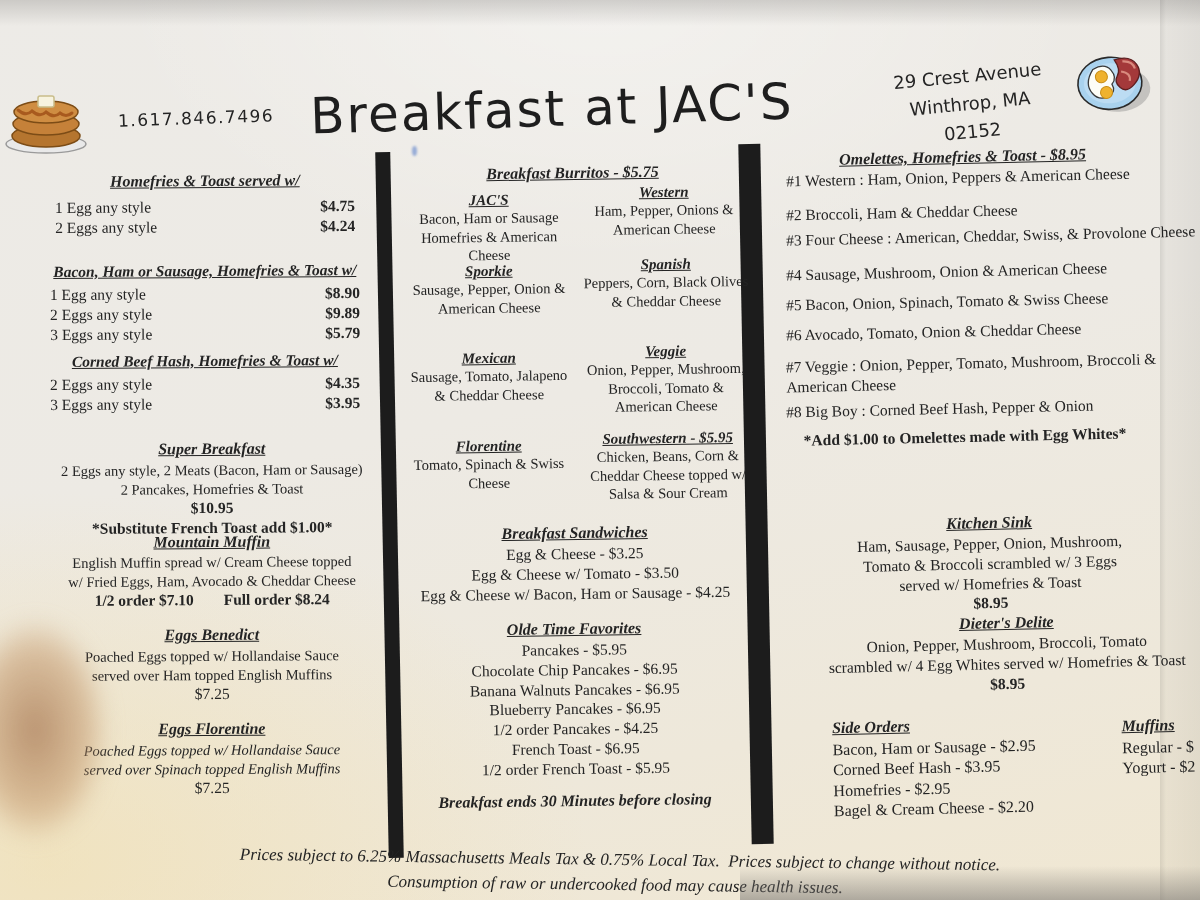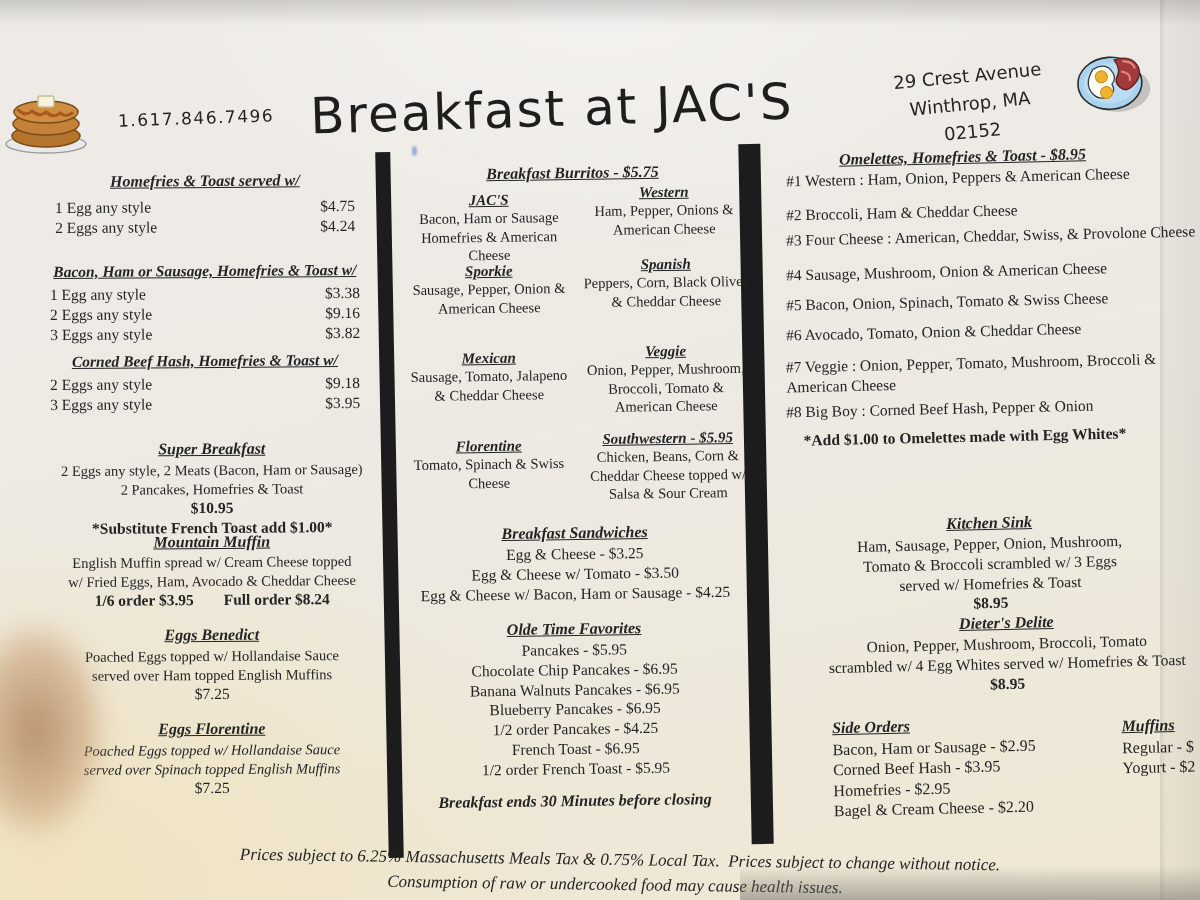--- a/index.html
+++ b/index.html
@@ -27,21 +27,21 @@
     background:rgba(80,120,200,.55);filter:blur(1px);}
 
   .abs{position:absolute;}
   .b{font-weight:bold}.i{font-style:italic}
   .ctr{text-align:center}
   .pre{white-space:pre-wrap}
   .sec-h{font-weight:bold;font-style:italic;text-decoration:underline;font-size:16px;}
   .line{font-size:15.5px;line-height:1.28;}
   .small{font-size:14.5px;line-height:1.28;}
   .price-row{display:flex;justify-content:space-between;font-size:15.5px;line-height:1.3;}
-  .price-row .pr{font-weight:normal;}
+  .price-row .pr{font-weight:bold;}
   .bar{position:absolute;background:#1c1c1c;transform:rotate(-1.1deg);}
   .title{
     font-family:"DejaVu Sans", sans-serif;font-size:50px;letter-spacing:2px;
     transform:rotate(-1.8deg);white-space:nowrap;color:#1e1e1e;
   }
   .hand{font-family:"DejaVu Sans", sans-serif;}
 </style>
 </head>
 <body>
 
@@ -89,58 +89,58 @@
   <div class="price-row">
     <span>2 Eggs any style</span>
     <span class="pr">$4.24</span>
   </div>
 </div>
 
 <div class="abs" style="left:50px;top:262px;width:310px;transform:rotate(-0.4deg);">
   <div class="sec-h ctr" style="font-size:15.5px">Bacon, Ham or Sausage, Homefries &amp; Toast w/</div>
   <div class="price-row" style="margin-top:4px;">
     <span>1 Egg any style</span>
-    <span class="pr">$3.38</span>
+    <span class="pr">$8.90</span>
   </div>
   <div class="price-row">
     <span>2 Eggs any style</span>
-    <span class="pr">$9.16</span>
+    <span class="pr">$9.89</span>
   </div>
   <div class="price-row">
     <span>3 Eggs any style</span>
-    <span class="pr">$3.82</span>
+    <span class="pr">$5.79</span>
   </div>
 </div>
 
 <div class="abs" style="left:50px;top:352px;width:310px;transform:rotate(-0.4deg);">
   <div class="sec-h ctr" style="font-size:15.5px">Corned Beef Hash, Homefries &amp; Toast w/</div>
   <div class="price-row" style="margin-top:4px;">
     <span>2 Eggs any style</span>
-    <span class="pr">$9.18</span>
+    <span class="pr">$4.35</span>
   </div>
   <div class="price-row">
     <span>3 Eggs any style</span>
     <span class="pr">$3.95</span>
   </div>
 </div>
 
 <div class="abs ctr" style="left:42px;top:440px;width:340px;transform:rotate(-0.4deg);">
   <div class="sec-h">Super Breakfast</div>
   <div class="small" style="margin-top:3px">2 Eggs any style, 2 Meats (Bacon, Ham or Sausage)</div>
   <div class="small">2 Pancakes, Homefries &amp; Toast</div>
   <div class="line b">$10.95</div>
   <div class="line b">*Substitute French Toast add $1.00*</div>
 </div>
 
 <div class="abs ctr" style="left:42px;top:533px;width:340px;transform:rotate(-0.4deg);">
   <div class="sec-h">Mountain Muffin</div>
   <div class="small" style="margin-top:2px">English Muffin spread w/ Cream Cheese topped</div>
   <div class="small">w/ Fried Eggs, Ham, Avocado &amp; Cheddar Cheese</div>
   <div class="line b">
-    <span>1/6 order $3.95</span>
+    <span>1/2 order $7.10</span>
     <span style="margin-left:26px">Full order $8.24</span>
   </div>
 </div>
 
 <div class="abs ctr" style="left:42px;top:626px;width:340px;transform:rotate(-0.4deg);">
   <div class="sec-h">Eggs Benedict</div>
   <div class="small" style="margin-top:3px">Poached Eggs topped w/ Hollandaise Sauce</div>
   <div class="small">served over Ham topped English Muffins</div>
   <div class="line">$7.25</div>
 </div>

